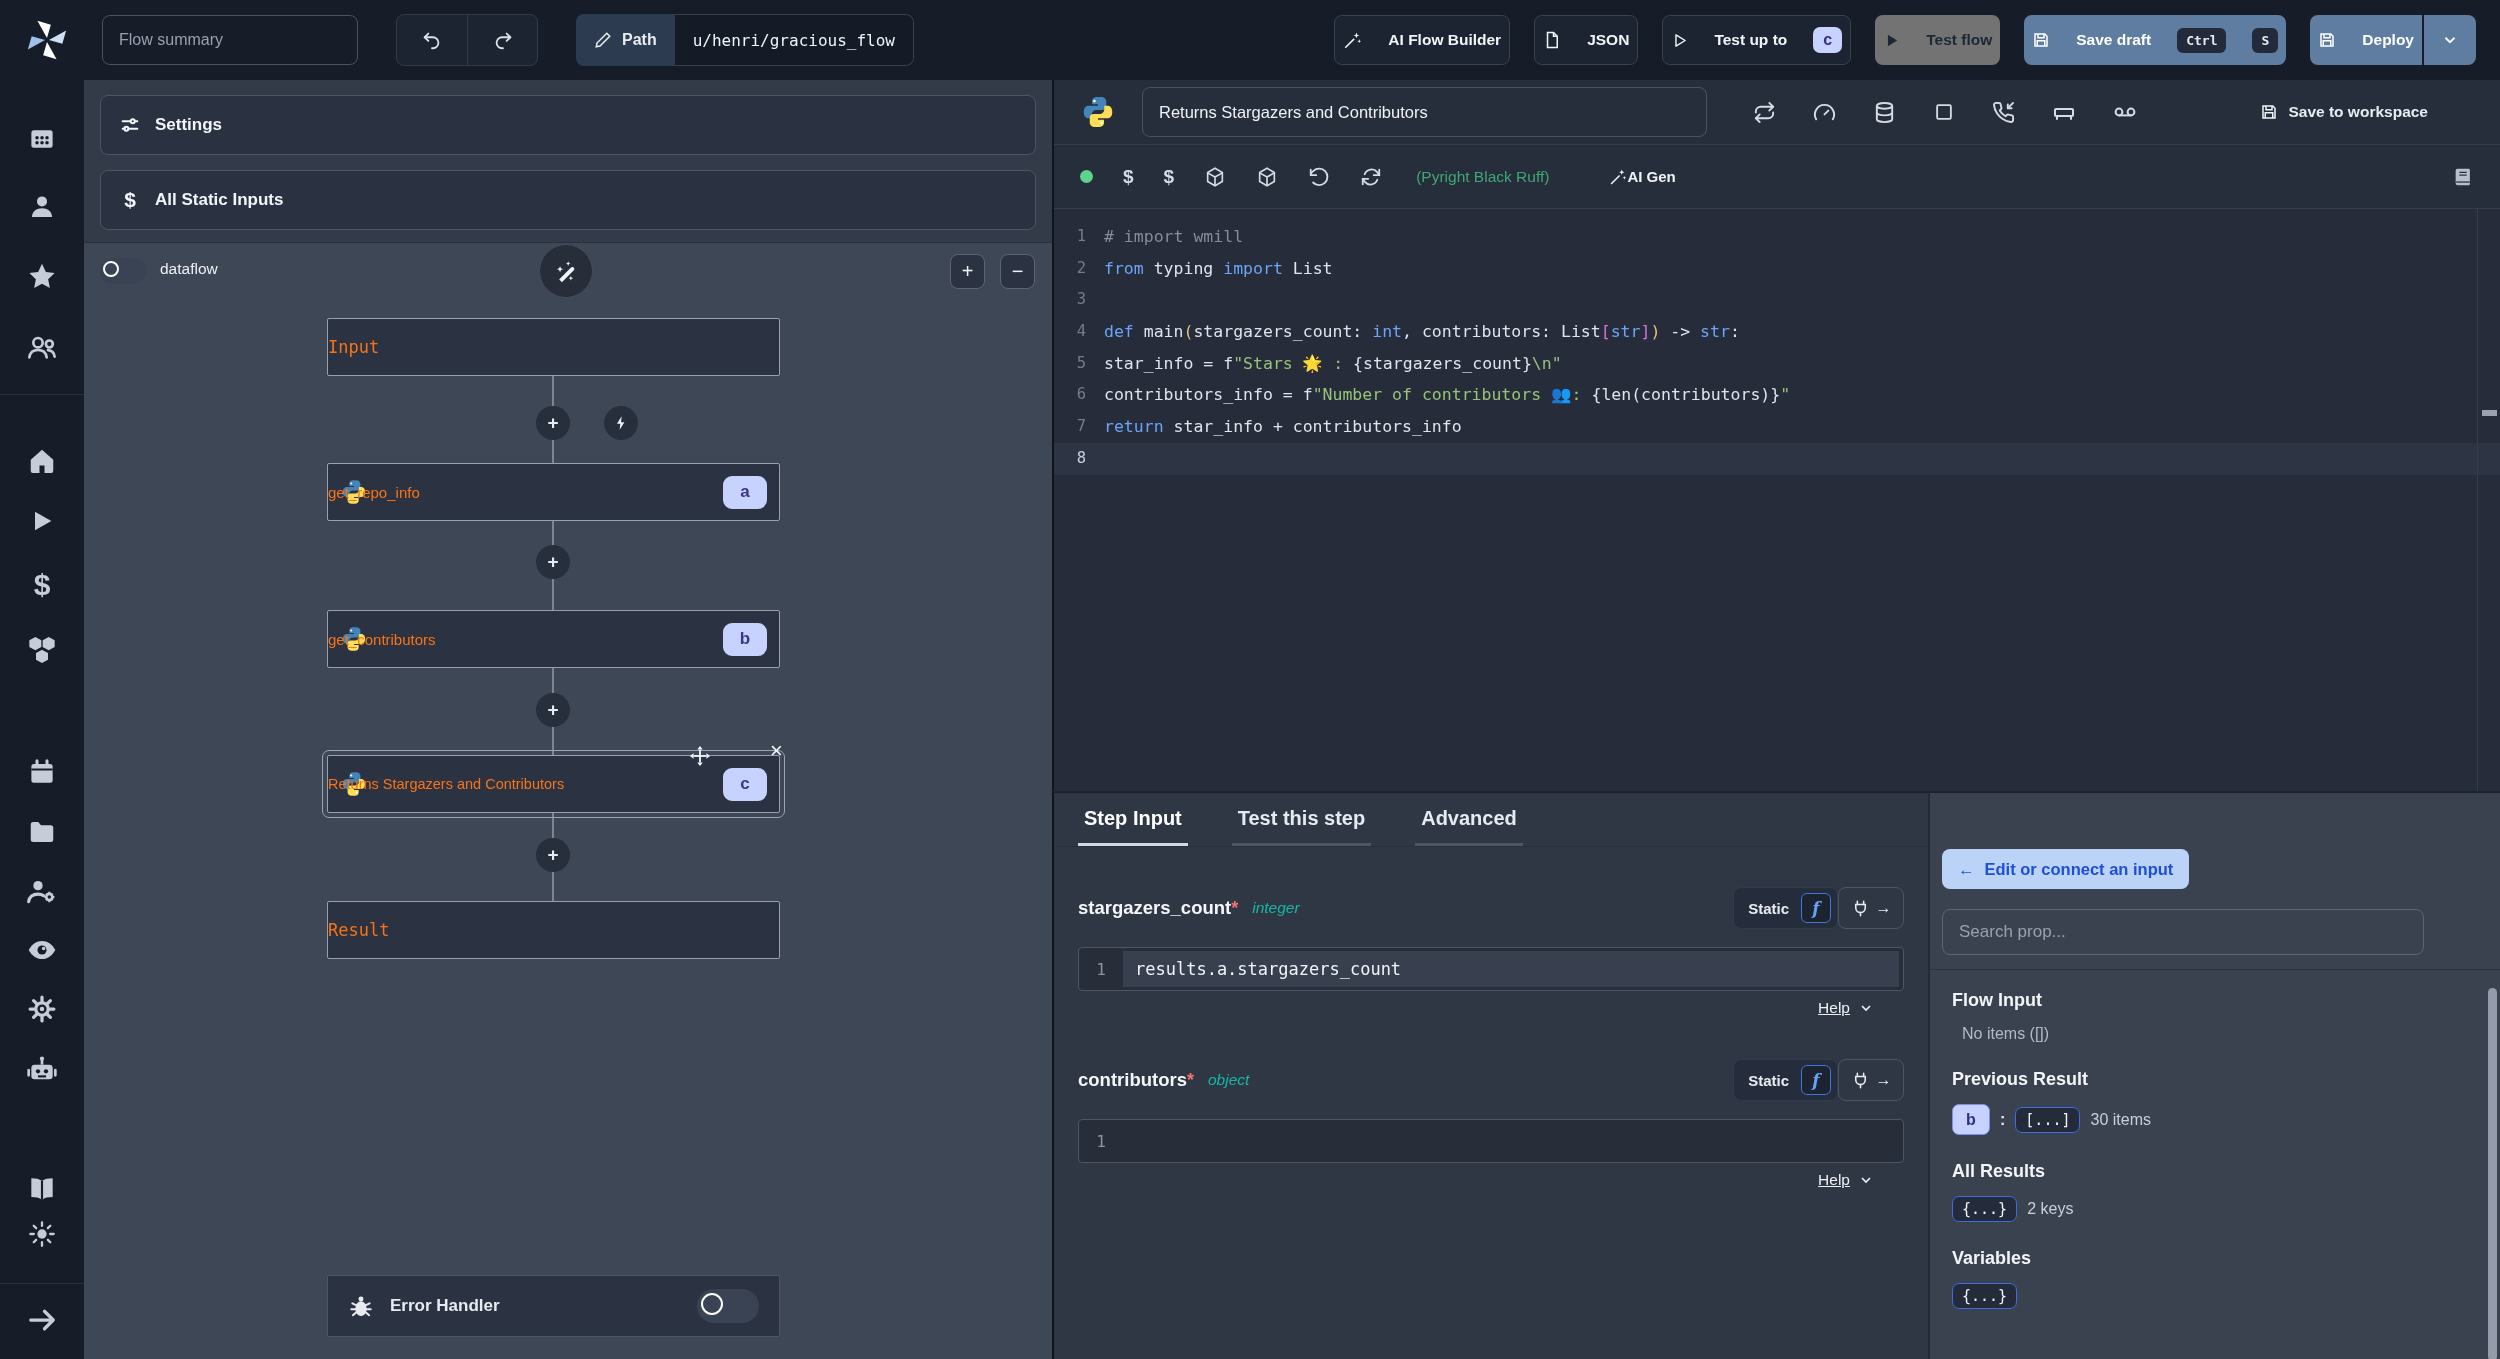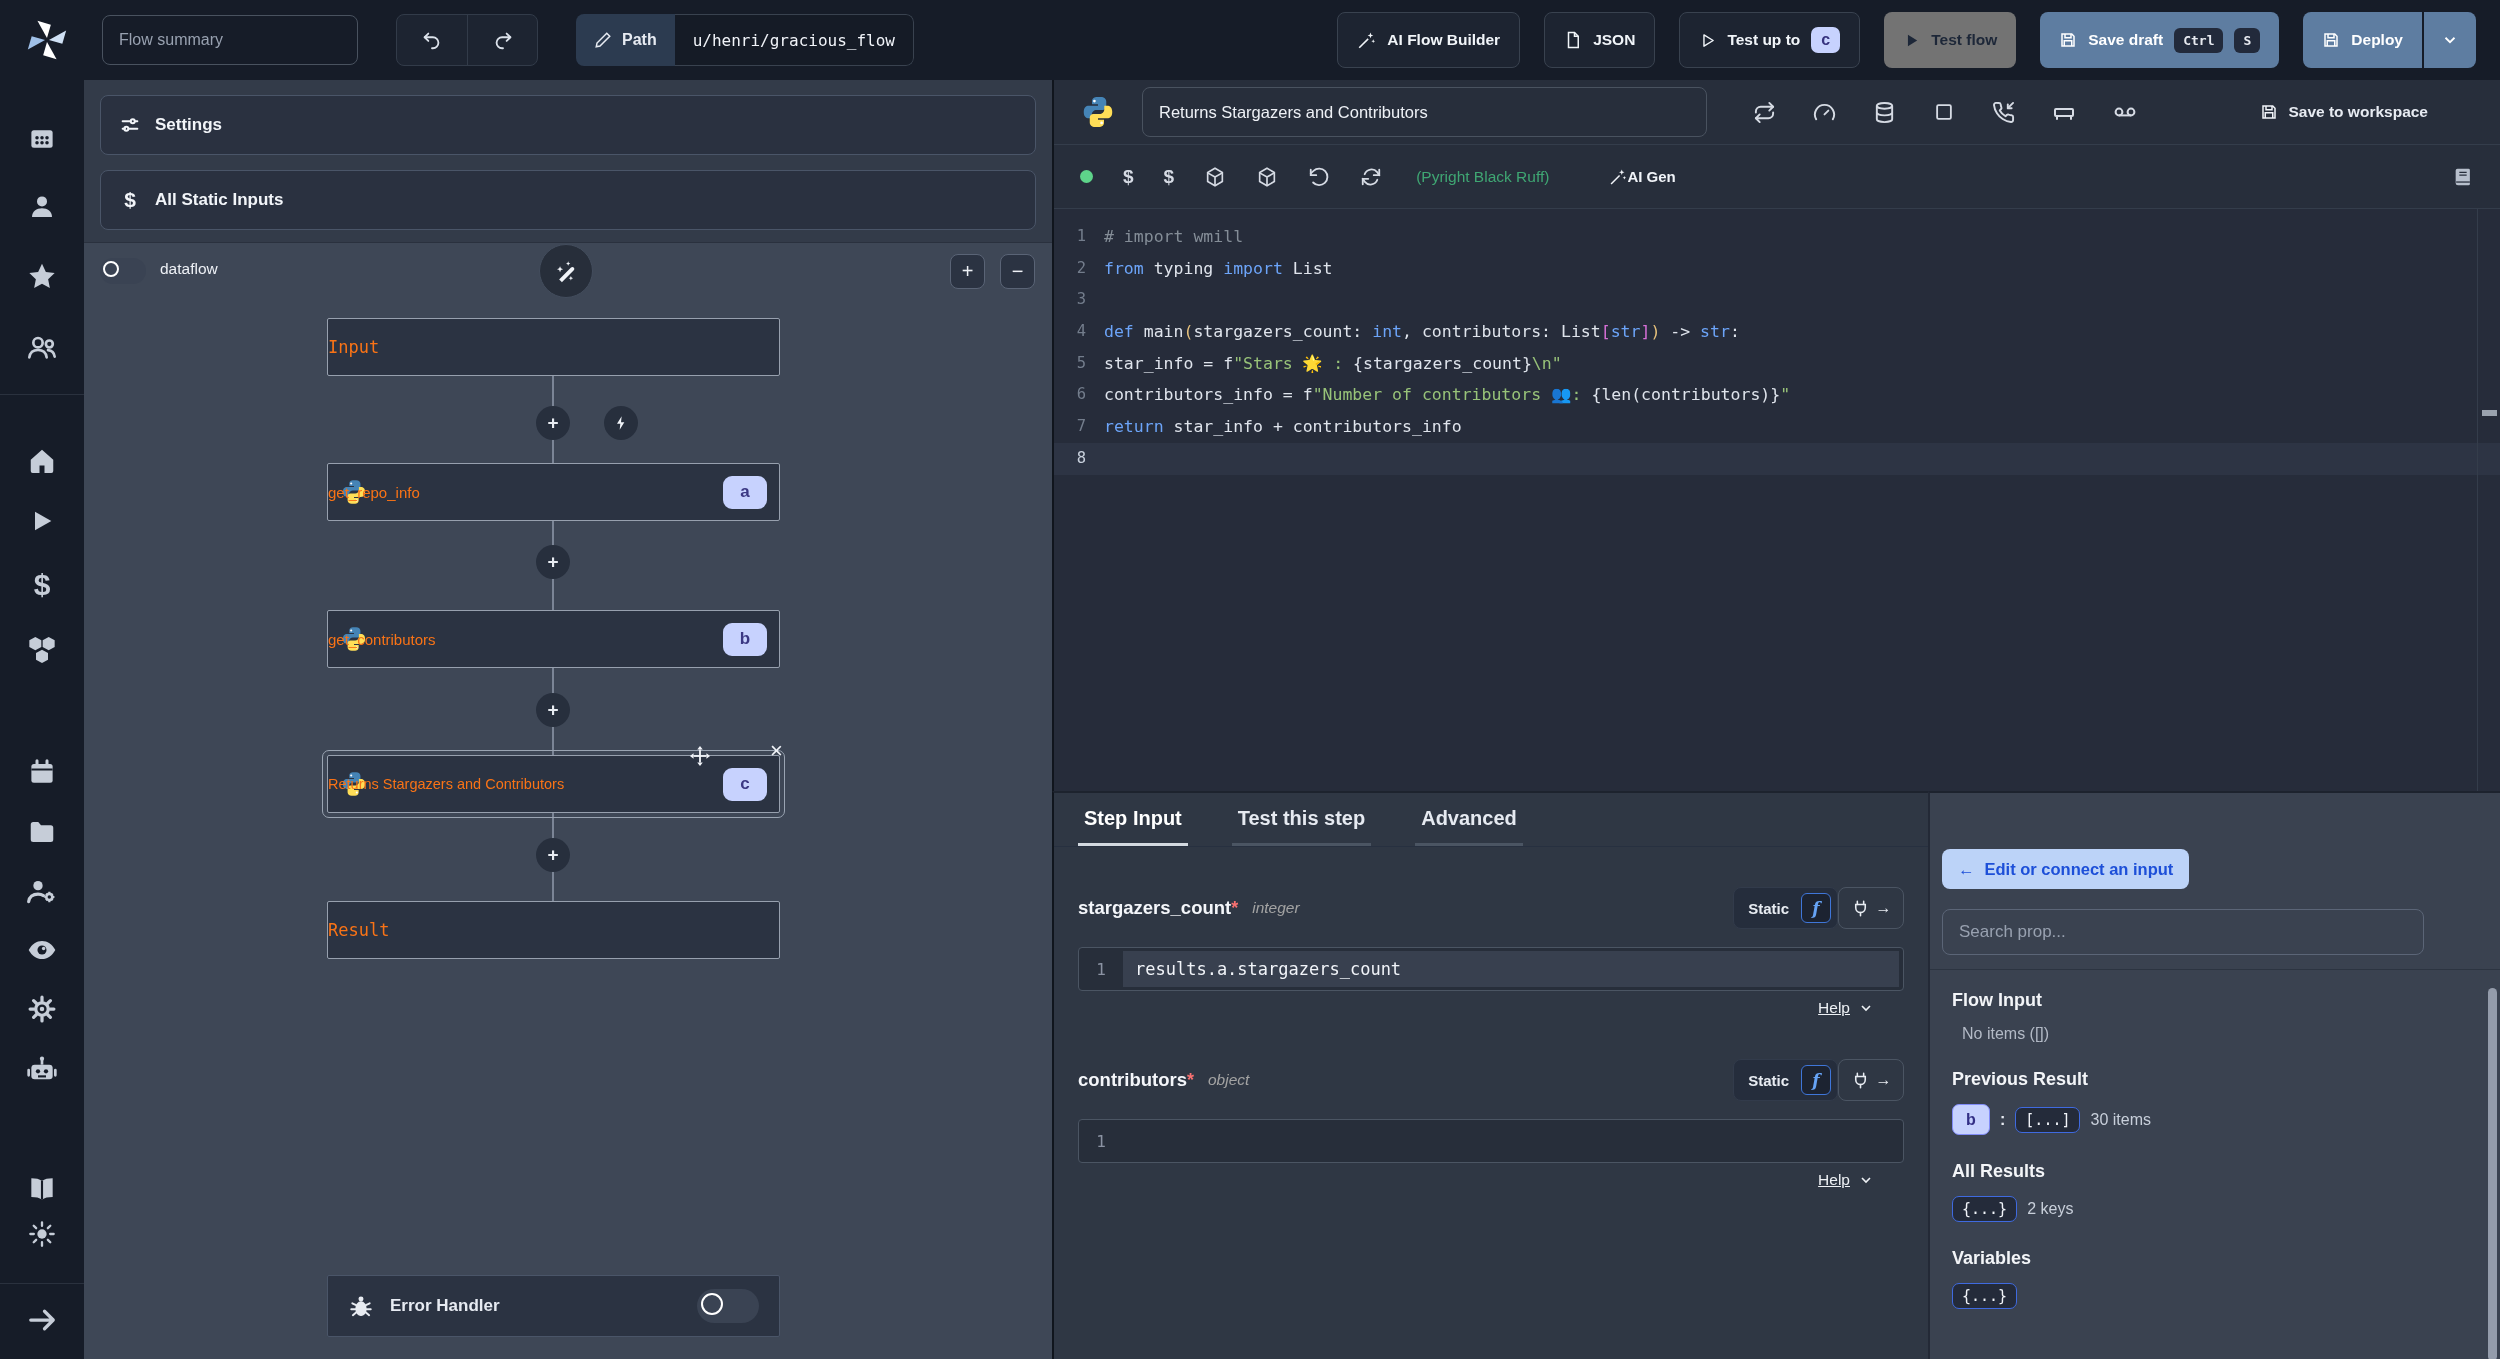--- a/index.html
+++ b/index.html
@@ -10,21 +10,21 @@
   #topbar{position:absolute;left:0;top:0;width:2500px;height:80px;background:#161c28;display:flex;align-items:center;padding:0 24px;z-index:5}
   .tb-input{width:256px;height:50px;border:1px solid #49525f;border-radius:8px;background:transparent;color:#eef1f6;font-size:16px;padding:0 16px;margin-left:32px}
   .tb-input::placeholder{color:#98a1b0}
   .undo-group{margin-left:38px;height:52px;border:1px solid #323b49;background:#1d2431;border-radius:8px;display:flex;align-items:stretch;overflow:hidden}
   .undo-btn{width:70px;display:flex;align-items:center;justify-content:center;cursor:pointer}
   .undo-btn+.undo-btn{border-left:1px solid #323b49}
   .path-chip{margin-left:38px;height:52px;display:flex;align-items:stretch;border-radius:8px;overflow:hidden}
   .path-label{display:flex;align-items:center;gap:10px;background:#2c3b50;padding:0 18px;font-weight:700;font-size:16px}
   .path-value{display:flex;align-items:center;background:#151b26;border:1px solid #39424f;border-left:none;border-radius:0 8px 8px 0;padding:0 18px;font-size:16px;color:#f1f4f9}
   .tb-right{margin-left:auto;display:flex;align-items:center;gap:24px}
-  .btn{height:56px;display:inline-flex;align-items:center;gap:11px;padding:0 19px;border-radius:8px;font-weight:700;font-size:15.5px;cursor:pointer;white-space:nowrap}
+  .btn{height:50px;display:inline-flex;align-items:center;gap:26px;padding:0 8px;border-radius:8px;font-weight:700;font-size:15.5px;cursor:pointer;white-space:nowrap}
   .btn-dark{background:#1d2431;border:1px solid #39424f;color:#f1f5f9}
   .btn-white{background:#737373;color:#1d2738}
   .btn-blue{background:#5e7da1;color:#fff}
   .badge-key{background:#c7d2fe;color:#37337f;font-weight:700;font-size:16px;border-radius:7px;padding:4px 10px}
   kbd{background:#222a3b;border-radius:6px;padding:5px 9px;font:700 13px "DejaVu Sans Mono",monospace;color:#e7eaf0}
   .deploy-split{display:flex;gap:2px}
   .deploy-split .btn{border-radius:8px 0 0 8px}
   .deploy-caret{width:52px;background:#5e7da1;border-radius:0 8px 8px 0;display:flex;align-items:center;justify-content:center;cursor:pointer}
   
   #sidebar{position:absolute;left:0;top:80px;width:84px;height:1279px;background:#161c28;z-index:4}
@@ -66,21 +66,21 @@
   .ruler-mark{position:absolute;right:3px;top:201px;width:15px;height:6px;background:#9aa2ae}
   
   #steppanel{position:absolute;left:1052px;top:791px;width:876px;height:568px;background:#2f3744;border-left:2px solid #10151d;border-top:2px solid #1d232e}
   .tabs{display:flex;gap:44px;padding:0 24px;height:54px;align-items:stretch;border-bottom:1px solid #273040}
   .tab{display:flex;align-items:center;font-weight:700;font-size:20px;color:#e6eaf1;border-bottom:3px solid #4b5563;padding:0 6px;cursor:pointer}
   .tab.active{color:#fff;border-bottom-color:#d3d9e0}
   .step-content{padding:40px 24px 0}
   .field-head{display:flex;align-items:center}
   .fname{font-weight:700;font-size:18.5px;color:#f4f6fa}
   .freq{color:#f87171;font-weight:700;font-size:18px}
-  .ftype{font-style:italic;font-size:15.5px;color:#a3a3a3;margin-left:14px}
+  .ftype{font-style:italic;font-size:15.5px;color:#14b8a6;margin-left:14px}
   .fcontrols{margin-left:auto;display:flex;align-items:center;gap:0}
   .static-toggle{height:42px;background:#252d3c;border:1px solid #323b4b;border-radius:8px;display:flex;align-items:center;padding-left:14px;cursor:pointer}
   .static-toggle .lbl{font-weight:700;font-size:15px;color:#e8ecf2}
   .fchip{width:30px;height:30px;margin:0 6px 0 12px;border:1px solid #3f76d9;border-radius:6px;color:#66a3f5;display:flex;align-items:center;justify-content:center;font:italic 700 17px "DejaVu Serif",serif;background:#1c2331}
   .plug-btn{width:66px;height:42px;border:1px solid #4b5563;border-radius:8px;display:flex;align-items:center;justify-content:center;gap:6px;color:#e8ecf2;cursor:pointer;font-size:16px}
   .expr-input{margin-top:18px;height:44px;border:1px solid #4b5563;border-radius:4px;background:#272e3a;display:flex;align-items:center;overflow:hidden;cursor:text}
   .expr-input .gut{width:44px;text-align:center;color:#8b93a3;font-size:16px;flex:none;font-family:"DejaVu Sans Mono",monospace}
   .expr-line{flex:1;align-self:stretch;display:flex;align-items:center;background:#38404f;margin:3px 4px 3px 0;padding-left:12px;font-family:"DejaVu Sans Mono",monospace;font-size:17px;color:#f1f4f9}
   .help-row{display:flex;justify-content:flex-end;align-items:center;gap:8px;padding:8px 30px 0 0;color:#eef1f5;font-size:15.5px}
   .help-link{text-decoration:underline;cursor:pointer}

